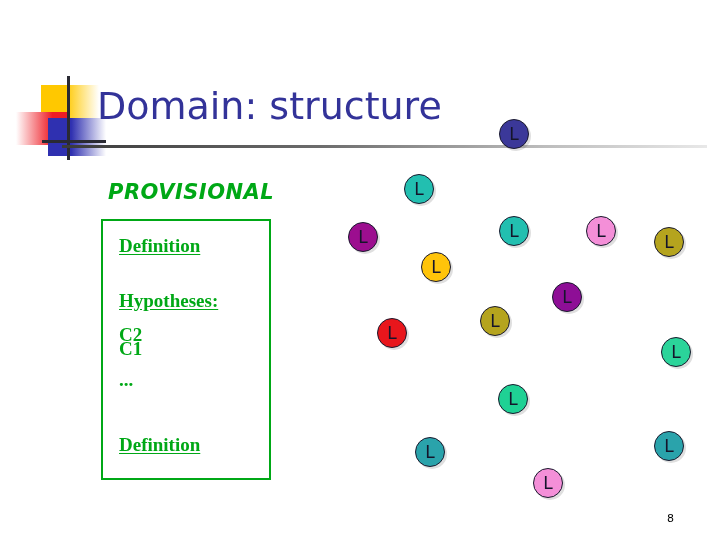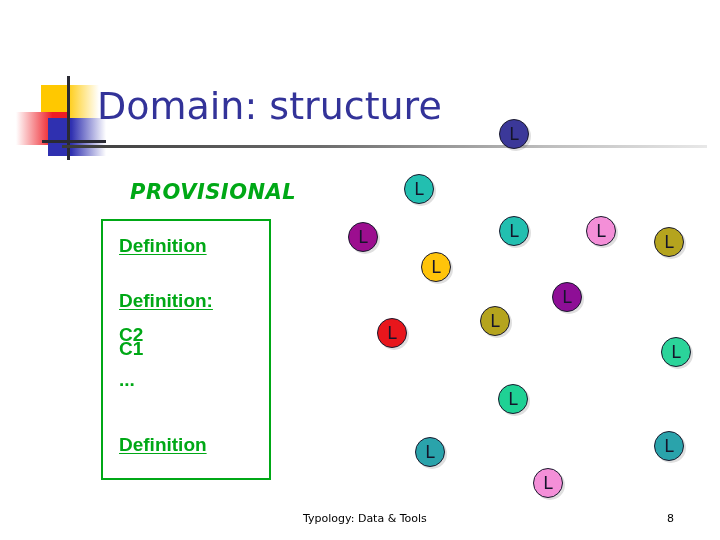--- a/index.html
+++ b/index.html
@@ -88,41 +88,40 @@
   #provisional-label {
     position: absolute;
     left: 108px;
     top: 180px;
     font-size: 21px;
     font-weight: bold;
     font-style: italic;
     color: #00a816;
     letter-spacing: 0.5px;
     font-family: "DejaVu Sans", sans-serif;
-    margin-left: 22px;
   }
 
   
   #structure-box {
     position: absolute;
     left: 101px;
     top: 219px;
     width: 170px;
     height: 261px;
     border: 2px solid #00a816;
     box-sizing: border-box;
   }
   .box-line {
     position: absolute;
     left: 16px;
     color: #00a816;
     font-weight: bold;
     font-size: 19px;
     white-space: nowrap;
-    font-family: Liberation Sans, sans-serif;
+    font-family: Liberation Serif, serif;
   }
   .box-line.underlined {
     text-decoration: underline;
     text-underline-offset: 2px;
   }
   #line-definition  { top: 14px; }
   #line-categories  { top: 69px; }
   #line-c1          { top: 94px; margin-top: 23px; }
   #line-c2          { top: 103px; }
   #line-ellipsis    { top: 148px; }
@@ -174,21 +173,21 @@
     <div class="logo-sq logo-bar-h"></div>
   </div>
 
   <div id="slide-title">Domain: structure</div>
   <div id="title-rule"></div>
 
   <div id="provisional-label">PROVISIONAL</div>
 
   <div id="structure-box">
     <div class="box-line underlined" id="line-definition">Definition</div>
-    <div class="box-line underlined" id="line-categories">Definition:</div>
+    <div class="box-line underlined" id="line-categories">Hypotheses:</div>
     <div class="box-line" id="line-c1">C1</div>
     <div class="box-line" id="line-c2">C2</div>
     <div class="box-line" id="line-ellipsis">...</div>
     <div class="box-line underlined" id="line-hypotheses">Definition</div>
   </div>
 
   <div id="node-layer">
       <div class="node" style="left: 499px; top: 119px; width: 30px; height: 30px; background: rgb(59, 56, 153);">
         <span>L</span>
       </div>
@@ -229,16 +228,15 @@
         <span>L</span>
       </div>
       <div class="node" style="left: 654px; top: 431px; width: 30px; height: 30px; background: rgb(42, 163, 171);">
         <span>L</span>
       </div>
       <div class="node" style="left: 533px; top: 468px; width: 30px; height: 30px; background: rgb(244, 143, 216);">
         <span>L</span>
       </div>
     </div>
 
-  <div id="footer-text">Typology: Data &amp; Tools</div>
   <div id="page-number">8</div>
 
 </div>
 
 </body></html>

